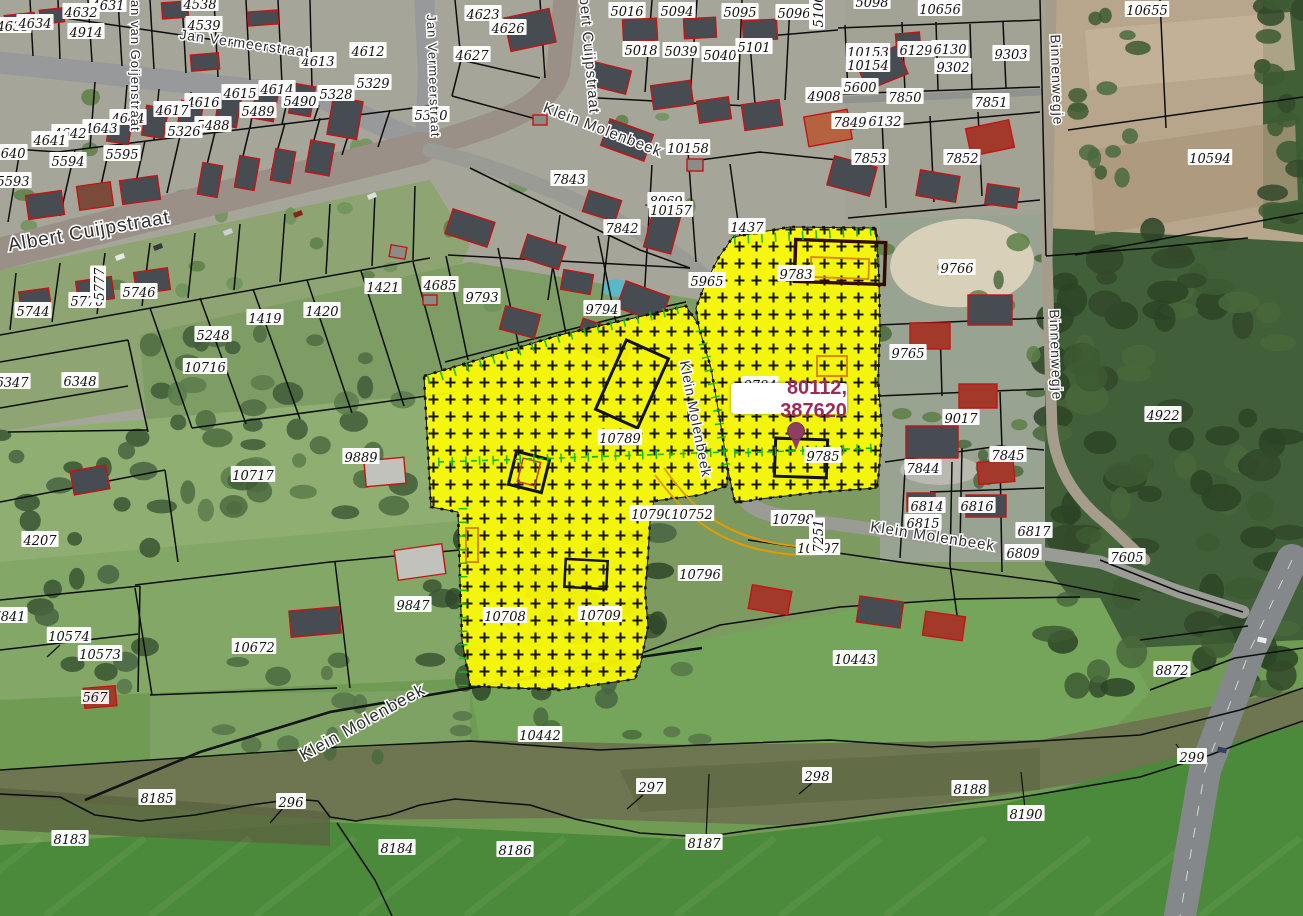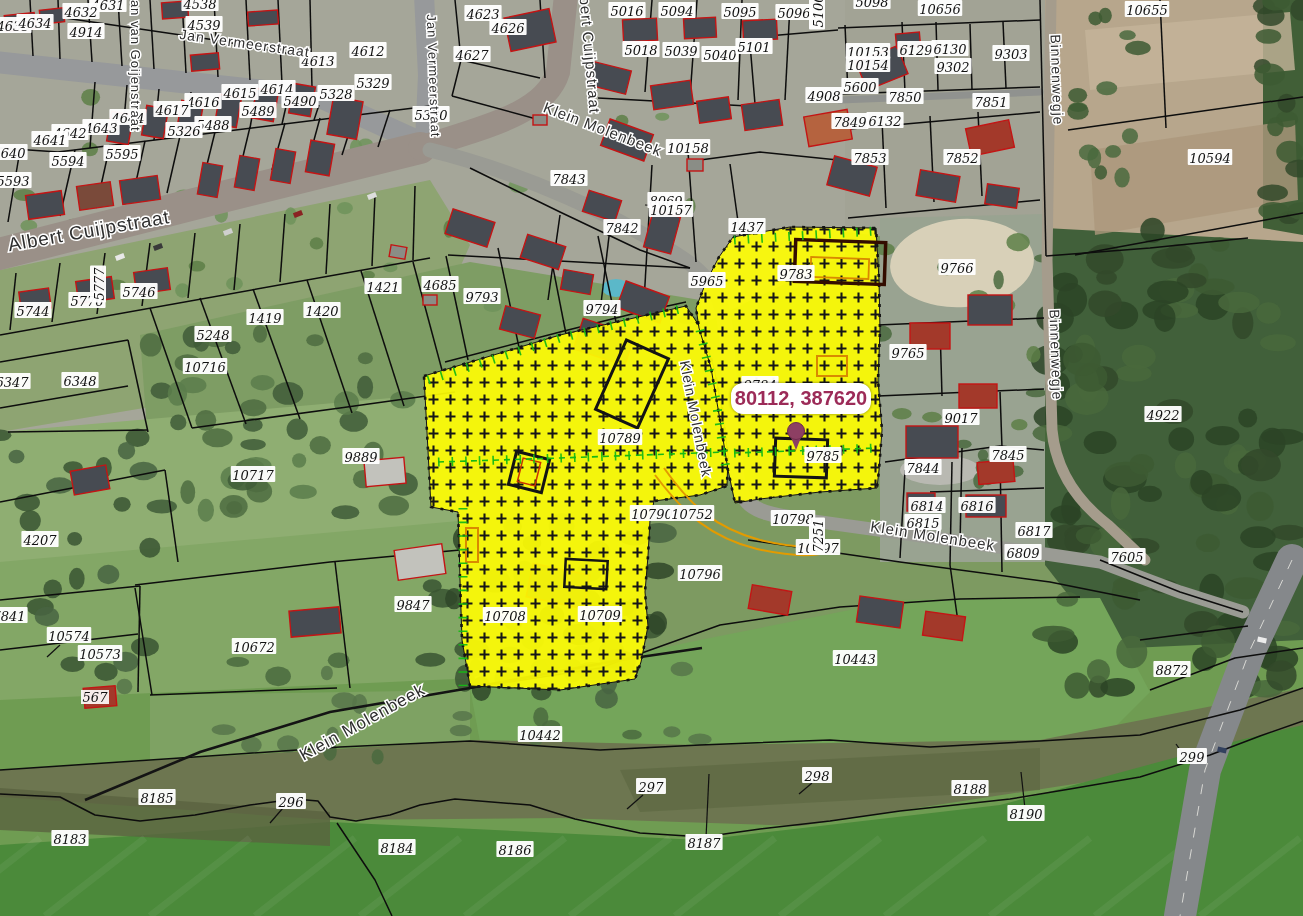--- a/index.html
+++ b/index.html
@@ -1,20 +1,20 @@
 <!DOCTYPE html>
 <html><head>
 <meta charset="utf-8">
 <style>
   html,body{margin:0;padding:0;background:#222;}
   #stage{position:relative;width:1303px;height:916px;overflow:hidden;font-family:"Liberation Sans",sans-serif;}
   #map-svg{position:absolute;left:0;top:0;}
   .parcel-num{font-family:"DejaVu Serif","Liberation Serif",serif;font-style:italic;font-size:13px;fill:#111;}
   .street{font-family:"Liberation Sans",sans-serif;fill:#2e2e2e;stroke:#ffffff;stroke-width:3px;paint-order:stroke;letter-spacing:1px;}
-  #coord-label{position:absolute;left:731px;top:383px;width:140px;height:31px;background:#ffffff;border-radius:12px;
+  #coord-label{position:absolute;left:731px;top:383px;width:116px;height:31px;background:#ffffff;border-radius:4px;
     box-shadow:0 0 3px rgba(0,0,0,.45);display:flex;align-items:center;justify-content:center;
     font-weight:bold;font-size:20px;font-family:"Liberation Sans",sans-serif;text-align:right;}
 </style>
 </head>
 <body>
 
 <div id="stage">
   <svg id="map-svg" width="1303" height="916" viewBox="0 0 1303 916" xmlns="http://www.w3.org/2000/svg">
     <defs>
       <pattern id="plus" width="17" height="17" patternUnits="userSpaceOnUse">

